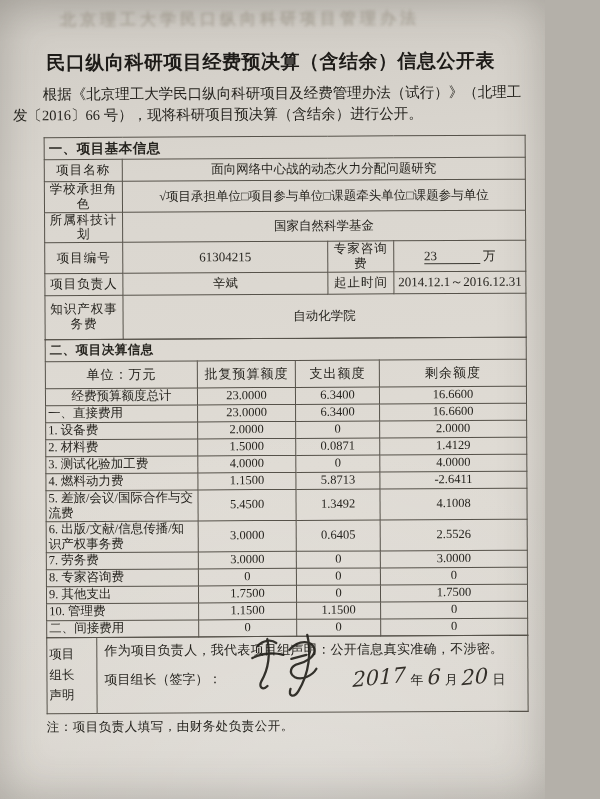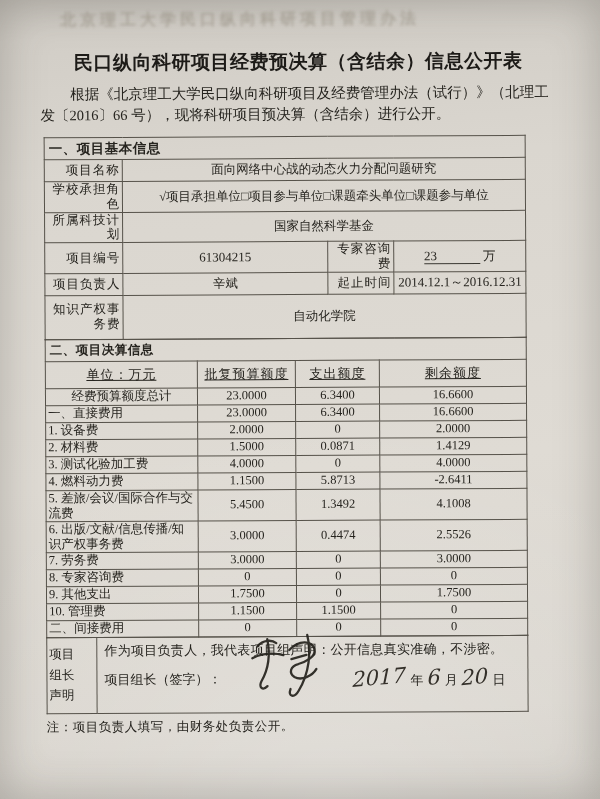--- a/index.html
+++ b/index.html
@@ -1,44 +1,44 @@
 <!DOCTYPE html>
 <html><head>
 <meta charset="utf-8">
 <style>
   html,body{margin:0;padding:0;}
   body{width:600px;height:799px;overflow:hidden;background:#b4b0a9;
        font-family:"Liberation Serif","DejaVu Serif",serif;}
-  .photo{position:relative;width:600px;height:799px;overflow:hidden;
+  .photo{position:relative;width:545px;height:799px;overflow:hidden;
     background:
       radial-gradient(120% 80% at 55% 100%, rgba(255,255,255,.22), rgba(255,255,255,0) 60%),
       linear-gradient(176deg,#c7c3bc 0%,#d2cec7 5%,#dad6cf 22%,#dfdbd4 58%,#dad6cf 88%,#d3cfc8 100%);
     box-shadow: inset 0 0 46px rgba(58,53,46,.28);
   }
   .page{position:absolute;inset:0;transform:rotate(-0.3deg);color:#26241f;}
   .bleed{position:absolute;top:9px;left:62px;font-weight:bold;font-size:16px;
     letter-spacing:4px;color:rgba(112,102,86,.34);filter:blur(1.6px);white-space:nowrap;}
   .title{margin:48px 10px 0;text-align:center;font-size:19px;font-weight:bold;
     letter-spacing:.5px;color:#1d1b18;line-height:27px;}
   .intro{width:516px;margin:8px auto 0;font-size:14.5px;line-height:1.42;
     text-indent:2.05em;color:#26241f;}
   .form{margin:12px 0 0 45px;width:481px;}
   table{border-collapse:collapse;table-layout:fixed;width:481px;}
   td{border:1px solid #56524a;padding:0 2px;font-size:12.5px;line-height:1.18;
      vertical-align:middle;overflow:hidden;}
   .t2,.t3{margin-top:-1px;}
   .sec td{font-weight:bold;font-size:13.5px;padding-left:4px;height:21px;letter-spacing:.5px;}
   .c{text-align:center;}
-  .lbl{text-align:right;letter-spacing:1px;}
+  .lbl{text-align:center;letter-spacing:1px;}
   .num{font-size:13px;text-align:center;}
   .t1 tr{height:22px;}
   .t1 tr.sec{height:21px;}
   .t1 tr.tall{height:44px;}
   .t2 tr.head{height:27px;}
-  .t2 tr.head td{font-size:13px;letter-spacing:1px;text-decoration:underline;}
+  .t2 tr.head td{font-size:13px;letter-spacing:1px;}
   .t2 tr{height:17px;}
   .t2 tr.h2{height:31px;}
   .t2 td{font-size:12.5px;}
   .uline{display:inline-block;min-width:56px;border-bottom:1px solid #3a3832;
     text-align:left;font-size:13px;}
   .t3 tr{height:76px;}
   .decl-label{text-align:left;white-space:pre-line;font-size:12.5px;line-height:1.65;margin-top:48px;}
   .decl-cell{vertical-align:top;padding:5px 6px 0 7px;}
   .statement{font-size:13px;letter-spacing:.3px;}
   .signline{display:flex;align-items:center;margin-top:9px;}
@@ -166,21 +166,21 @@
         </tr>
         <tr class="h2">
           <td>5. 差旅/会议/国际合作与交流费</td>
           <td class="num">5.4500</td>
           <td class="num">1.3492</td>
           <td class="num">4.1008</td>
         </tr>
         <tr class="h2">
           <td>6. 出版/文献/信息传播/知识产权事务费</td>
           <td class="num">3.0000</td>
-          <td class="num">0.4474</td>
+          <td class="num">0.6405</td>
           <td class="num">2.5526</td>
         </tr>
         <tr>
           <td>7. 劳务费</td>
           <td class="num">3.0000</td>
           <td class="num">0</td>
           <td class="num">3.0000</td>
         </tr>
         <tr>
           <td>8. 专家咨询费</td>

